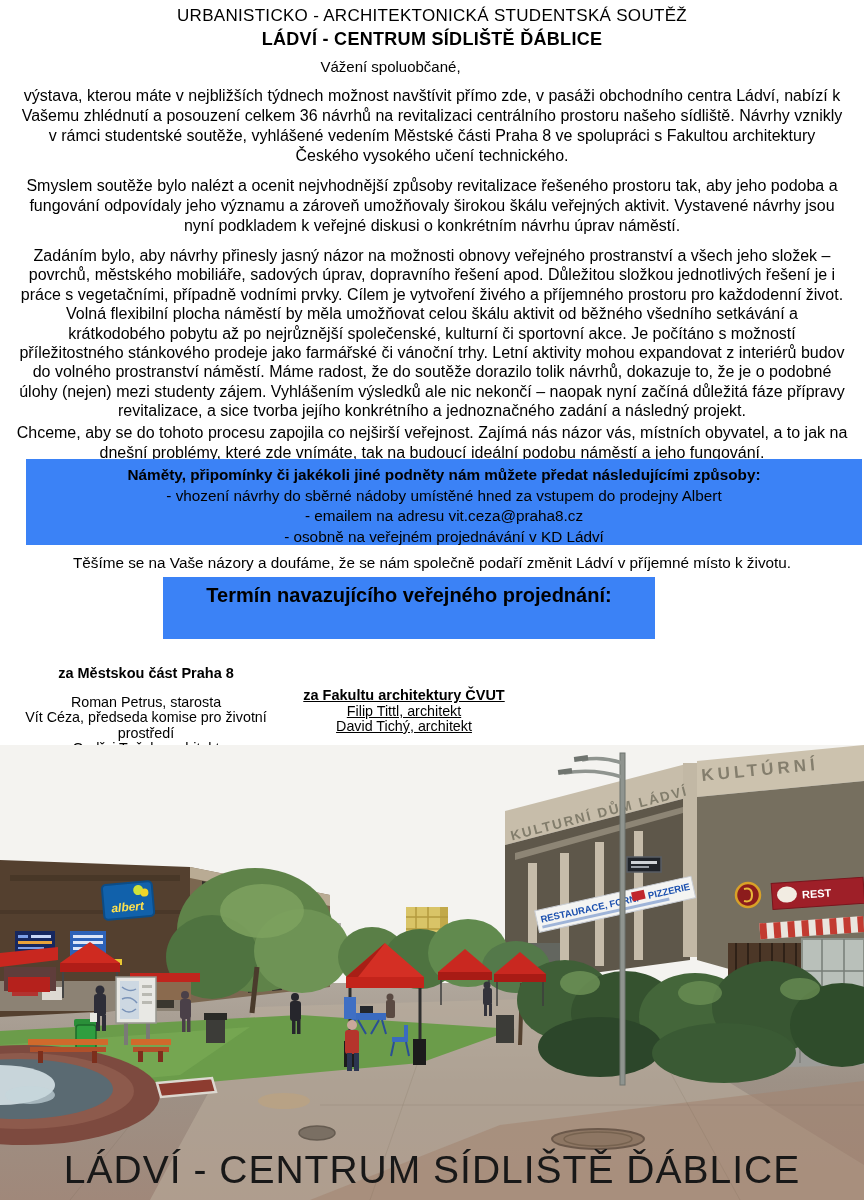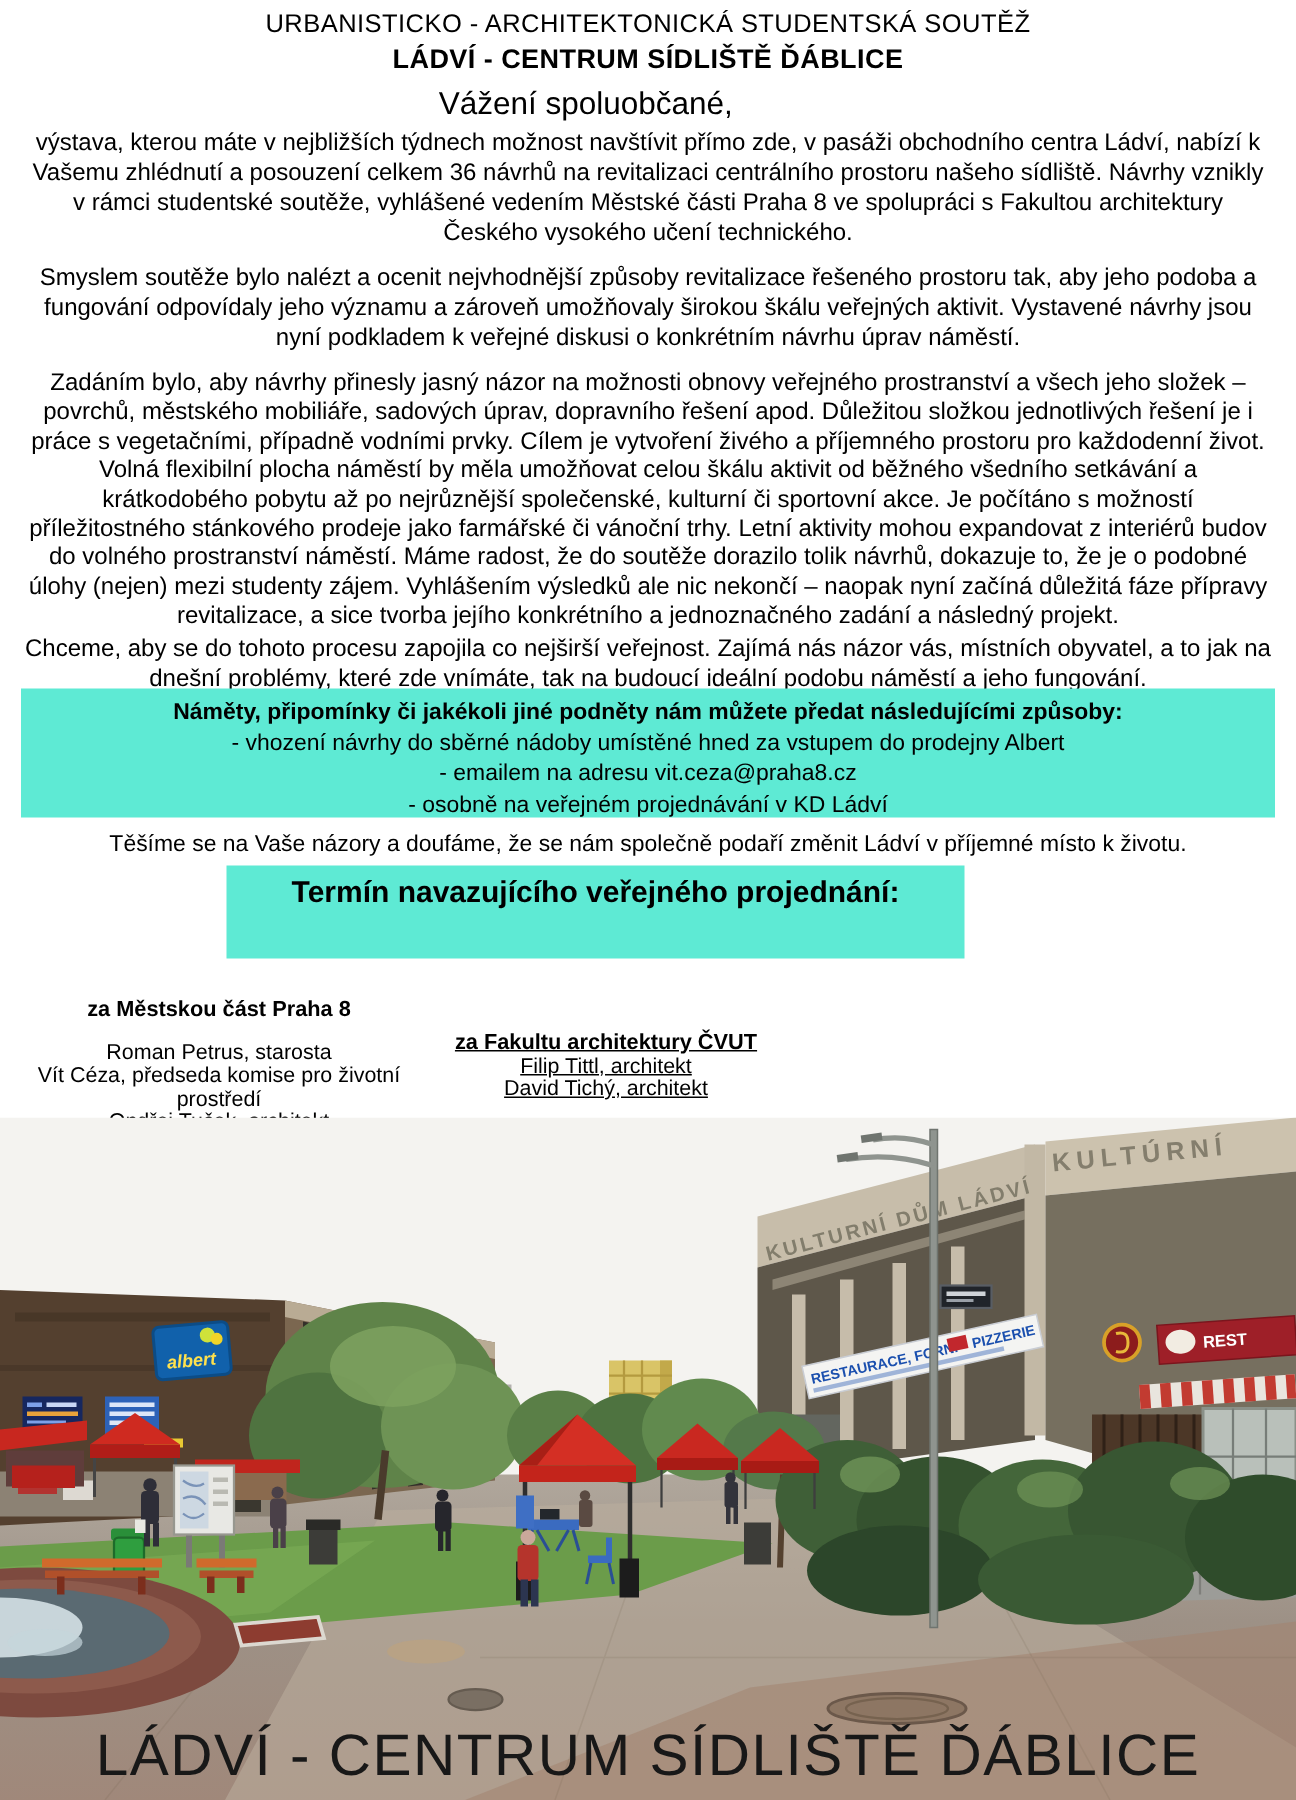--- a/index.html
+++ b/index.html
@@ -4,27 +4,27 @@
 <style>
   html,body{margin:0;padding:0;}
   body{
     width:864px;height:1200px;position:relative;background:#ffffff;
     font-family:"Liberation Sans",sans-serif;color:#000;overflow:hidden;
   }
   .abs{position:absolute;}
   .ctr{text-align:center;}
   #title1{top:6px;left:0;width:864px;font-size:17px;letter-spacing:.3px;}
   #title2{top:29px;left:0;width:864px;font-size:18px;font-weight:bold;letter-spacing:.3px;}
-  #salutation{top:58px;left:0;width:781px;font-size:21px;}
+  #salutation{top:58px;left:0;width:781px;font-size:15px;}
   .para{left:16px;width:832px;font-size:16px;line-height:20px;}
   #p1{top:86px;}
   #p2{top:176px;}
   #p3{top:246px;line-height:19.4px;}
   #p4{top:423px;}
-  .greenbox{background:#5eead4;}
+  .greenbox{background:#3b82f6;margin-left:12px;}
   #green1{top:459px;left:14px;width:836px;height:86px;font-size:15.3px;line-height:20.5px;padding-top:6px;box-sizing:border-box;}
   #green1 .gb-head{font-weight:bold;}
   #closing{top:554px;left:16px;width:832px;font-size:15.3px;}
   #green2{top:577px;left:151px;width:492px;height:62px;box-sizing:border-box;padding-top:7px;font-size:20px;font-weight:bold;}
   .sigcol{font-size:14.3px;line-height:15.5px;}
   .sighead{font-weight:bold;font-size:14.5px;}
   #sigL{top:666px;left:6px;width:280px;}
   #sigL .names{margin-top:13px;}
   #sigR{top:688px;left:262px;width:284px;text-decoration:underline;}
   #sigR .names{margin-top:0px;}

